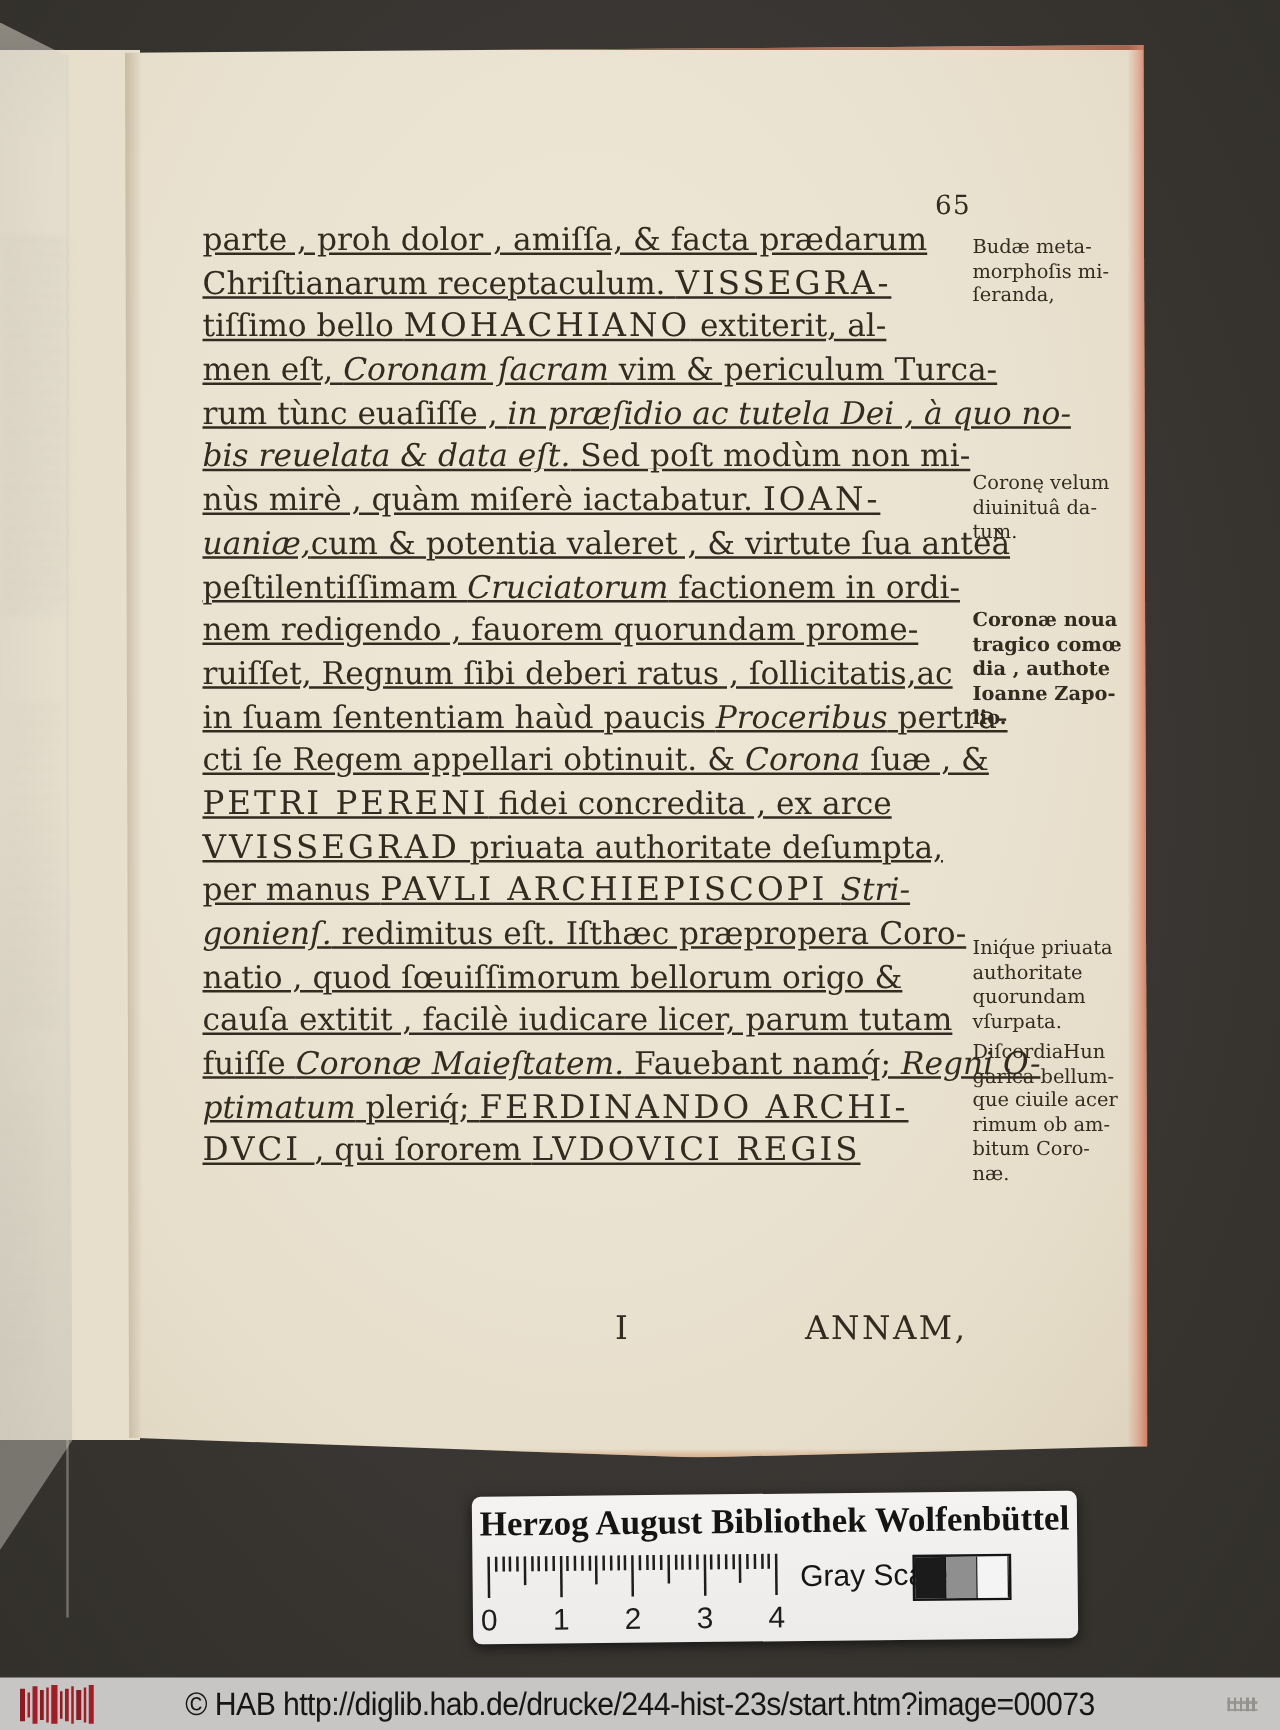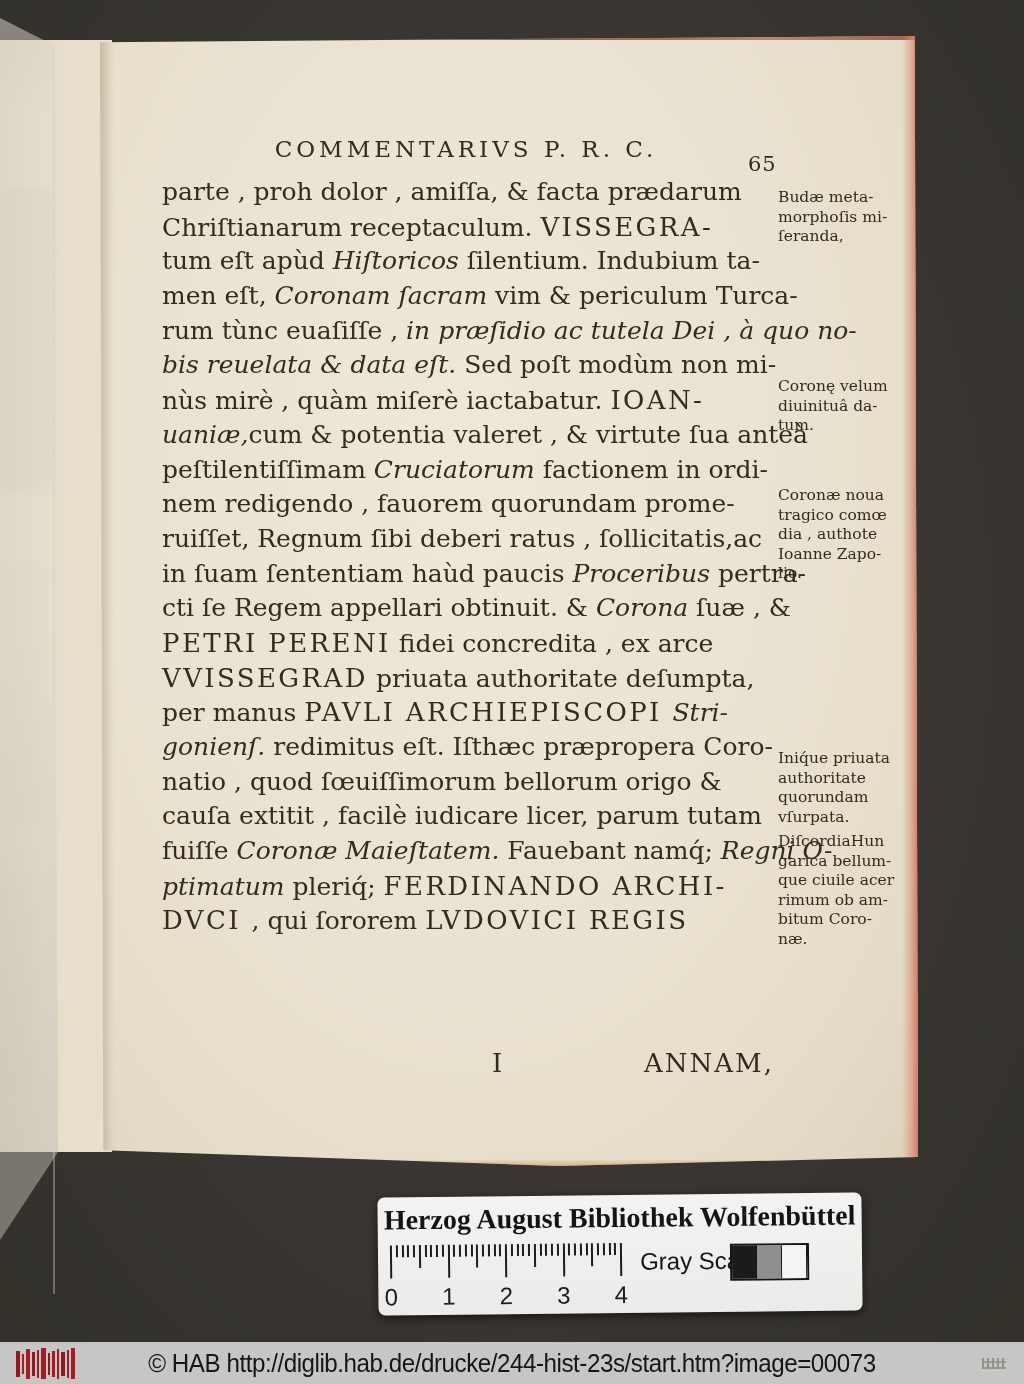--- a/index.html
+++ b/index.html
@@ -40,21 +40,21 @@
     background:linear-gradient(270deg,#cf7e64 0%, rgba(217,139,114,.55) 45%, rgba(217,139,114,0) 100%);}
   .edge-bottom{position:absolute;left:0;bottom:0;width:100%;height:7px;opacity:.5;
     background:linear-gradient(0deg,#c97f45 0%, rgba(201,127,69,0) 100%);}
   .edge-left-shade{position:absolute;left:0;top:0;width:14px;height:100%;
     background:linear-gradient(90deg, rgba(120,95,60,.28) 0%, rgba(120,95,60,0) 100%);}
   
   .running-head{position:absolute;left:60px;top:100px;width:612px;text-align:center;
     font-size:23px;letter-spacing:4px;}
   .page-num{position:absolute;left:648px;top:116px;font-size:21px;letter-spacing:1px;}
   .text-body{position:absolute;left:62px;top:141px;width:616px;font-size:25px;}
-  .bline{height:34.7px;white-space:nowrap;}
+  .bline{height:34.7px;white-space:nowrap;text-decoration:underline;}
   .seg-i{font-style:italic;}
   .seg-c{letter-spacing:2.4px;font-size:26px;}
   .margin-note{position:absolute;left:678px;width:150px;font-size:15.5px;line-height:19.5px;}
   .catchline{position:absolute;left:62px;top:1012px;width:612px;display:flex;
     justify-content:space-between;padding-left:330px;box-sizing:border-box;
     font-size:26px;letter-spacing:2px;}
   
   .ruler-card{position:absolute;left:378px;top:1195px;width:484px;height:118px;
     background:linear-gradient(180deg,#f4f3f1 0%,#ecebe9 100%);
     border-radius:7px;transform:rotate(-0.6deg);
@@ -93,27 +93,26 @@
 </div>
 <div class="plastic"></div>
 <div class="plastic-seam"></div>
 
 <div class="book-page">
   <div class="edge-top"></div>
   <div class="edge-right"></div>
   <div class="edge-bottom"></div>
   <div class="edge-left-shade"></div>
 
-  <div class="running-head">COMMENTARIVS P. R. C.</div>
   <div class="page-num">65</div>
 
   <div class="text-body" id="body-lines">
       <div class="bline"><span class="seg-r">parte , proh dolor , amiſſa, &amp; facta prædarum</span></div>
       <div class="bline"><span class="seg-r">Chriſtianarum receptaculum.    </span><span class="seg-c">VISSEGRA-</span></div>
-      <div class="bline"><span class="seg-r">tum eſt apùd </span><span class="seg-i">Hiſtoricos</span><span class="seg-r"> ſilentium.    Indubium ta-</span></div>
+      <div class="bline"><span class="seg-r">tiſſimo bello </span><span class="seg-c">MOHACHIANO</span><span class="seg-r"> extiterit, al-</span></div>
       <div class="bline"><span class="seg-r">men eſt, </span><span class="seg-i">Coronam ſacram</span><span class="seg-r"> vim &amp; periculum Turca-</span></div>
       <div class="bline"><span class="seg-r">rum tùnc euaſiſſe , </span><span class="seg-i">in præſidio ac tutela Dei , à quo no-</span></div>
       <div class="bline"><span class="seg-i">bis reuelata &amp; data eſt.</span><span class="seg-r">    Sed poſt modùm non mi-</span></div>
       <div class="bline"><span class="seg-r">nùs mirè , quàm miſerè iactabatur.    </span><span class="seg-c">IOAN-</span></div>
       <div class="bline"><span class="seg-i">uaniæ,</span><span class="seg-r">cum &amp; potentia valeret , &amp; virtute ſua anteà</span></div>
       <div class="bline"><span class="seg-r">peſtilentiſſimam </span><span class="seg-i">Cruciatorum</span><span class="seg-r"> factionem in ordi-</span></div>
       <div class="bline"><span class="seg-r">nem redigendo , fauorem quorundam prome-</span></div>
       <div class="bline"><span class="seg-r">ruiſſet, Regnum ſibi deberi ratus , ſollicitatis,ac</span></div>
       <div class="bline"><span class="seg-r">in ſuam ſententiam haùd paucis </span><span class="seg-i">Proceribus</span><span class="seg-r"> pertra-</span></div>
       <div class="bline"><span class="seg-r">cti ſe Regem appellari obtinuit. &amp; </span><span class="seg-i">Corona</span><span class="seg-r"> ſuæ , &amp;</span></div>
@@ -132,21 +131,21 @@
       <div class="margin-note" style="top: 152px;">
         <div>Budæ meta-</div>
         <div>morphoſis mi-</div>
         <div>ſeranda,</div>
       </div>
       <div class="margin-note" style="top: 341px;">
         <div>Coronę velum</div>
         <div>diuinituâ da-</div>
         <div>tum.</div>
       </div>
-      <div class="margin-note" style="top: 450px;">
+      <div class="margin-note" style="top: 450px; font-weight: bold;">
         <div>Coronæ noua</div>
         <div>tragico comœ</div>
         <div>dia , authote</div>
         <div>Ioanne Zapo-</div>
         <div>lio.</div>
       </div>
       <div class="margin-note" style="top: 713px;">
         <div>Iniq́ue priuata</div>
         <div>authoritate</div>
         <div>quorundam</div>

